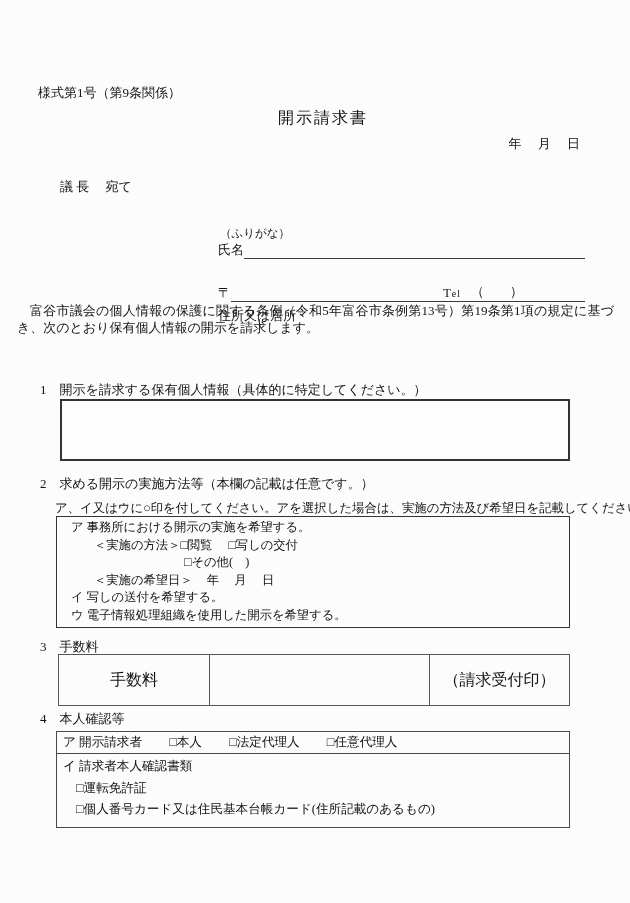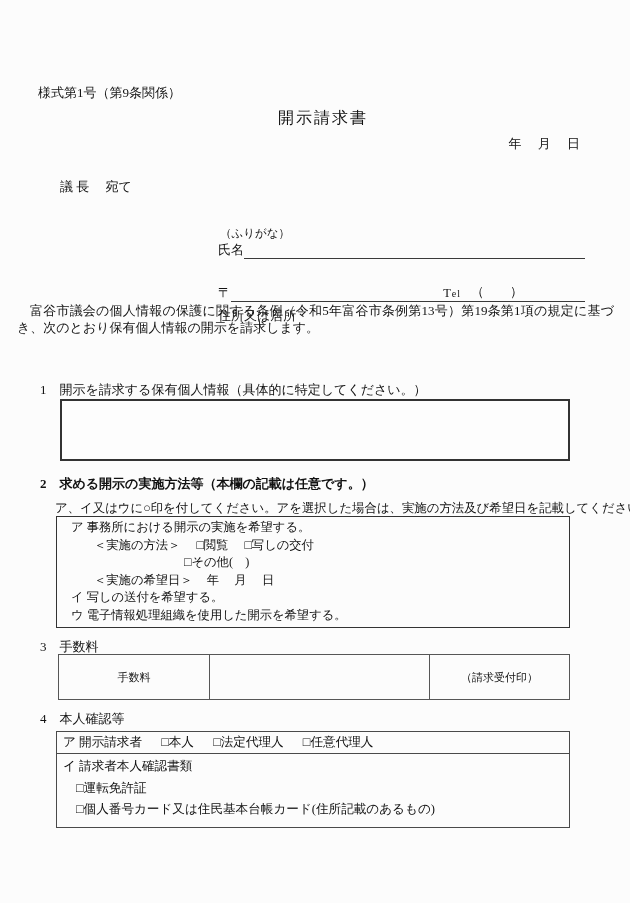--- a/index.html
+++ b/index.html
@@ -21,42 +21,42 @@
   .address-label{left:218px;top:265px;margin-top:42px;}
   .postal-row{left:218px;top:284px;width:367px;height:18px;display:flex;align-items:flex-end;}
   .tel-fill{display:flex;align-items:flex-end;justify-content:flex-end;padding-right:62px;gap:10px;}
   .tel{display:inline-block;font-size:10px;letter-spacing:1px;}
   .tel::first-letter{font-size:12.5px;}
 
   .intro{left:17px;top:303px;width:597px;margin:0;line-height:16.5px;text-indent:13px;text-align:justify;}
 
   .heading{left:40px;}
   .h1{top:381px;text-align:right;}
-  .h2{top:475px;font-weight:bold;}
+  .h2{top:475px;}
   .h3{top:638px;}
   .h4{top:710px;}
 
   .box1{left:60px;top:399px;width:510px;height:62px;border:2px solid #333;background:#fdfdfd;box-sizing:border-box;}
   .note{left:55px;top:500px;font-size:12.4px;white-space:nowrap;}
   .box2{left:56px;top:516px;width:514px;height:112px;border:1.5px solid #333;box-sizing:border-box;
         padding:2px 0 0 14px;font-size:12.3px;line-height:17.6px;}
   .ind1{margin-left:23px;}
-  .mo1{margin-left:16px;}
+  .mo1{margin-left:0;}
   .mo2{margin-left:16px;}
   .mo3{margin-left:113px;}
   .mo4{margin-left:14px;}
 
-  .table3{left:58px;top:654px;width:512px;height:46px;border:1px solid #565656;box-sizing:border-box;display:flex;font-size:11px;}
+  .table3{left:58px;top:654px;width:512px;height:52px;border:1px solid #565656;box-sizing:border-box;display:flex;font-size:16px;}
   .t3c1{width:150px;display:flex;align-items:center;justify-content:center;}
   .t3c2{flex:1;border-left:1px solid #565656;border-right:1px solid #565656;}
   .t3c3{width:139px;display:flex;align-items:center;justify-content:center;}
 
   .table4{left:56px;top:731px;width:514px;border:1px solid #4a4a4a;box-sizing:border-box;font-size:12.6px;}
   .t4r1{height:21px;line-height:21px;border-bottom:1px solid #4a4a4a;padding-left:6px;}
-  .t4r1 > span + span{margin-left:16px;}
+  .t4r1 > span + span{margin-left:24px;}
   .t4r2{padding:2px 6px 6px 6px;line-height:21.5px;}
   .doc{margin-left:13px;}
 </style>
 </head>
 <body>
 
 <div class="page">
 
   <div class="abs form-number">様式第1号（第9条関係）</div>
   <h1 class="abs title">開示請求書</h1>

